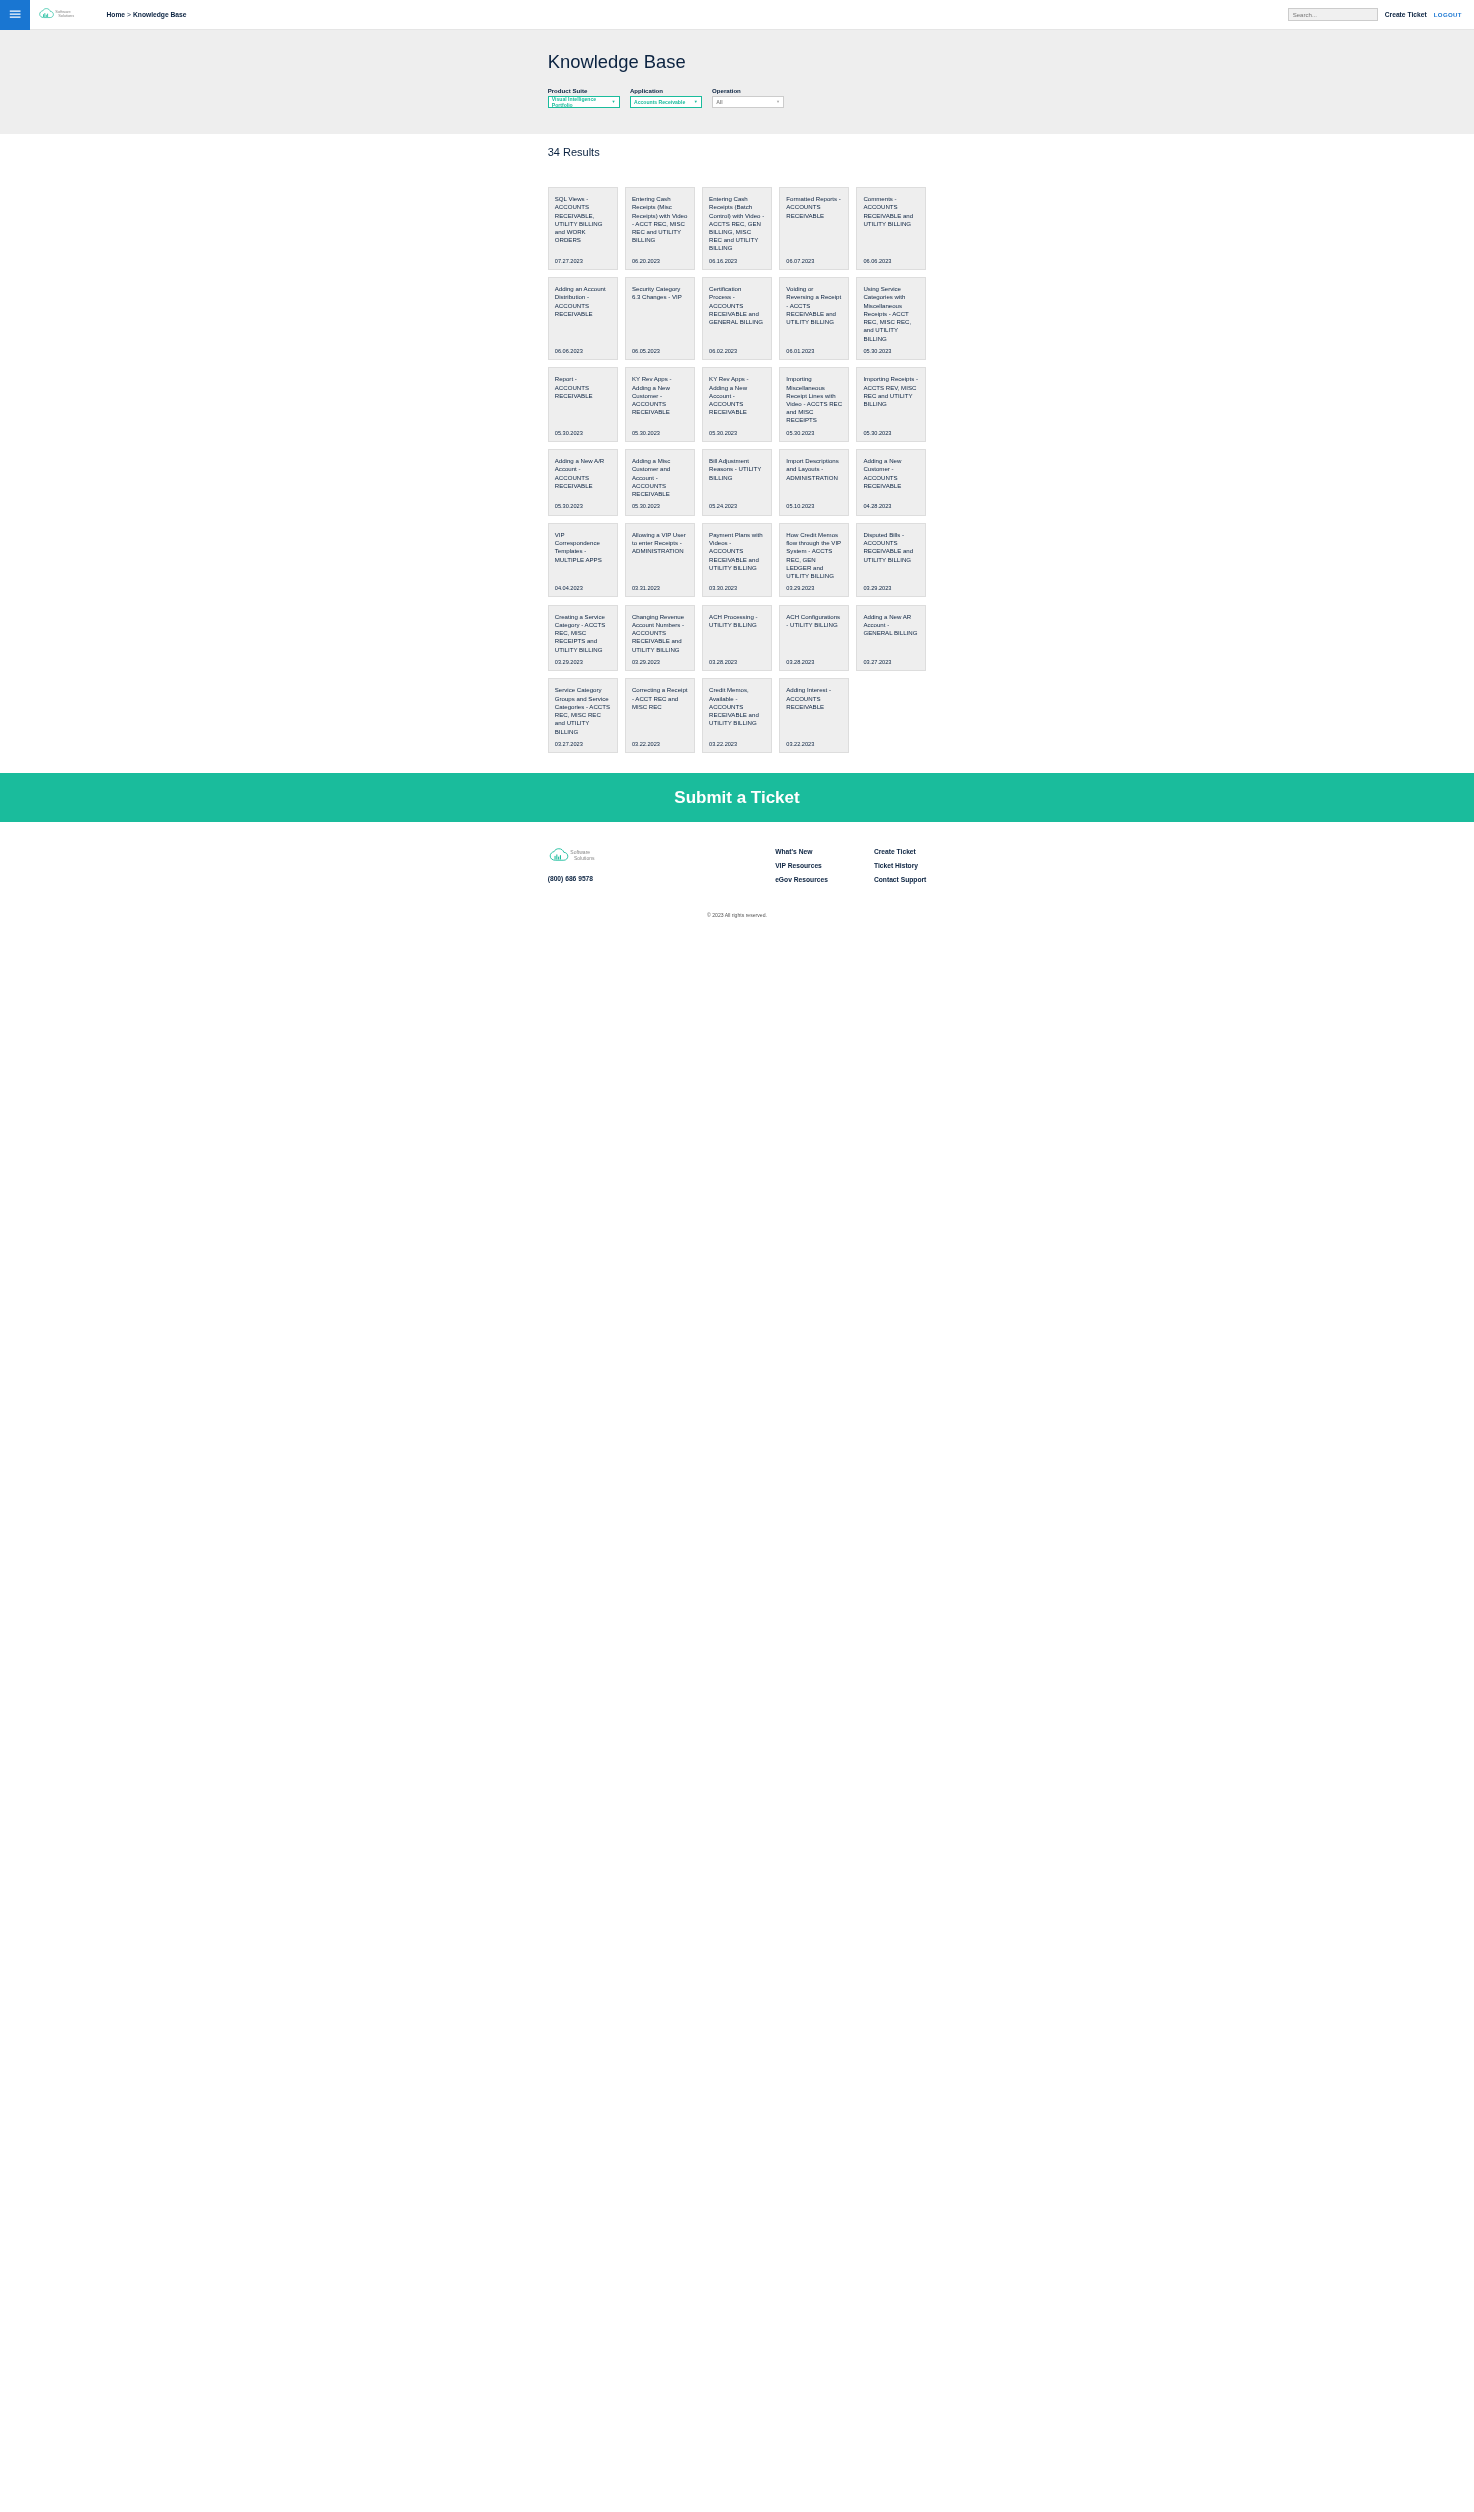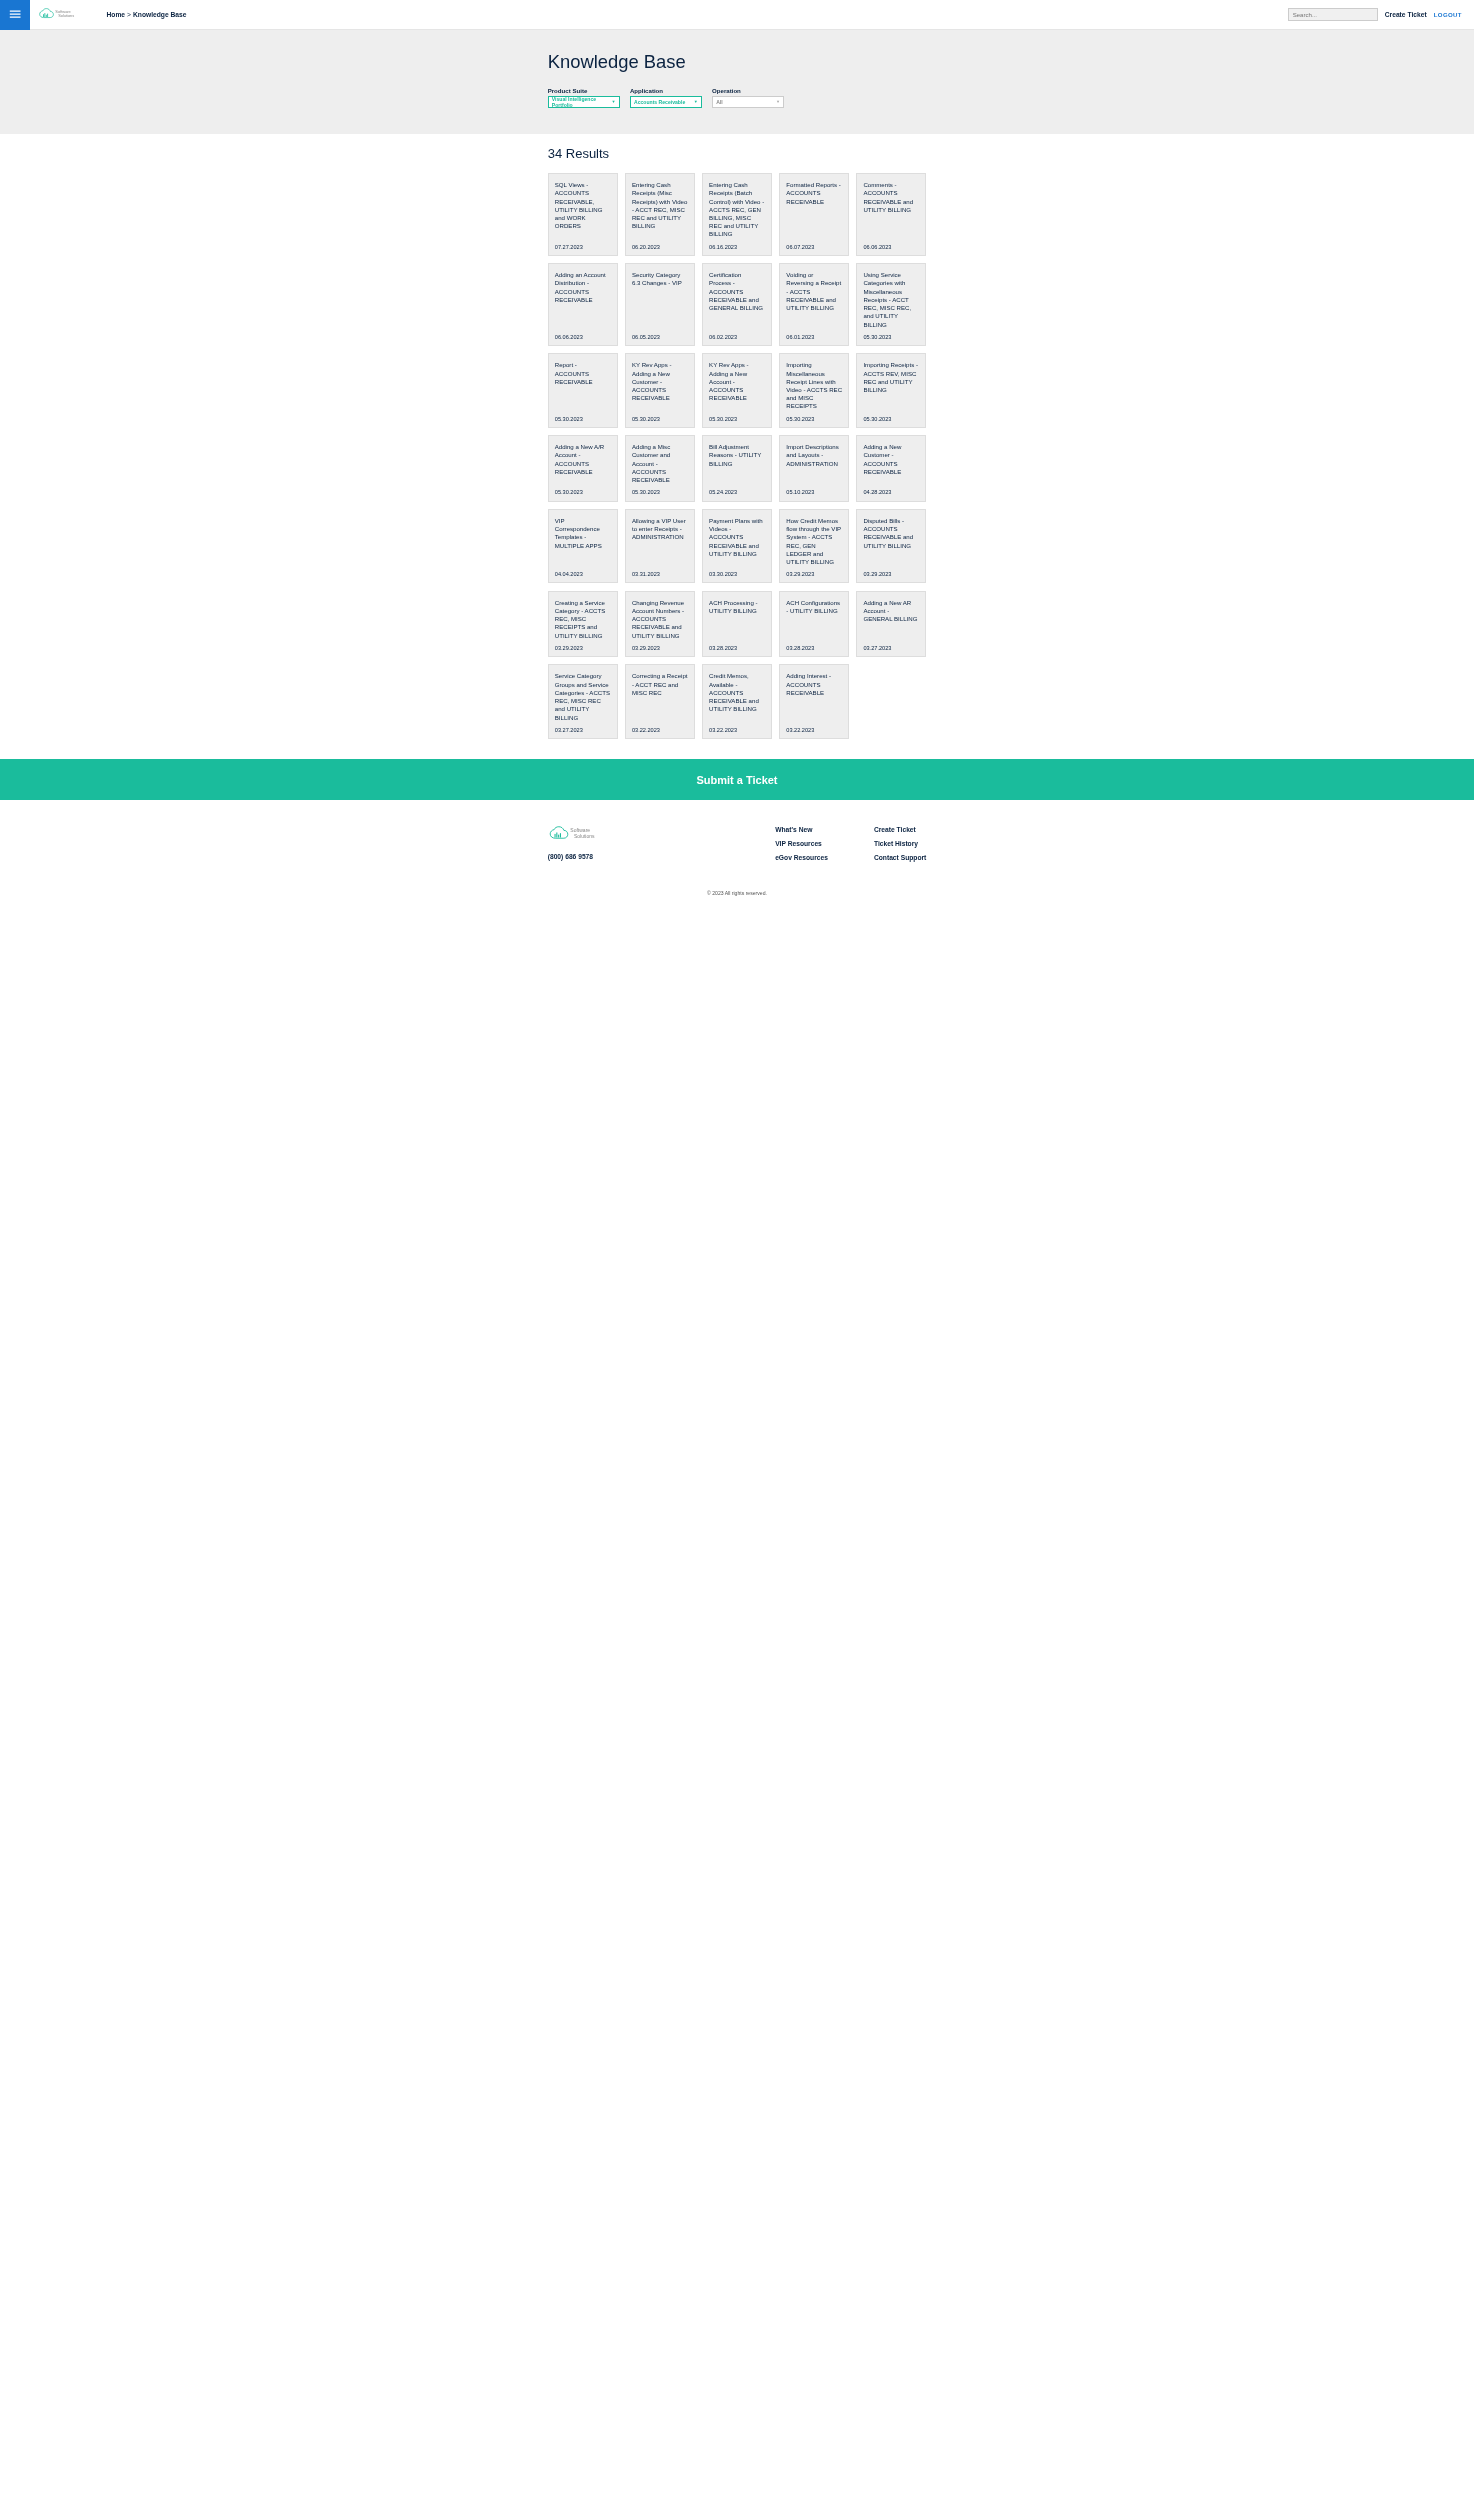--- a/index.html
+++ b/index.html
@@ -22,28 +22,28 @@
   .page-title { font-size: 18.4px; font-weight: 500; color: #0a2240; margin-bottom: 14.3px; }
   .filters { display: flex; gap: 10.2px; }
   .filter { display: flex; flex-direction: column; }
   .filter-label { font-size: 6.1px; font-weight: 600; color: #0a2240; margin-bottom: 2px; }
   .select { width: 72px; height: 12.3px; border: 0.5px solid #1abc9c; background: #fff; display: flex; align-items: center; justify-content: space-between; padding: 0 3.1px; font-size: 5.1px; font-weight: 600; color: #1abc9c; cursor: pointer; position: relative; }
   .select.neutral { border-color: #ccc; color: #888; }
   .select .chev { font-size: 4.1px; color: #1abc9c; }
   .select.neutral .chev { color: #aaa; }
 
   .results-wrap { max-width: 399px; margin: 0 auto; padding: 12.3px 10.2px 20.5px; }
-  .results-count { font-size: 13px; color: #0a2240; margin-bottom: 12px; }
+  .results-count { font-size: 11px; color: #0a2240; margin-bottom: 29px; }
   .grid { display: grid; grid-template-columns: repeat(5, 1fr); gap: 7.2px; }
   .card { border: 0.5px solid #ddd; background: #eeeeee; padding: 7.2px 6.1px 5.1px; display: flex; flex-direction: column; min-height: 65px; cursor: pointer; }
   .card-title { font-size: 6.1px; font-weight: 500; color: #0a2240; line-height: 1.35; flex: 1; }
   .card-date { font-size: 5.6px; color: #0a2240; margin-top: 5.1px; }
 
   .cta-band { background: #1abc9c; padding: 14.3px 0; text-align: center; }
-  .cta-band h2 { color: #fff; font-size: 11px; font-weight: 700; }
+  .cta-band h2 { color: #fff; font-size: 17px; font-weight: 700; }
 
   .footer { max-width: 399px; margin: 0 auto; padding: 25.6px 10.2px 15.4px; display: flex; justify-content: space-between; }
   .footer-left .phone { font-size: 6.7px; font-weight: 600; color: #0a2240; margin-top: 9.2px; }
   .footer-cols { display: flex; gap: 46px; }
   .footer-col a { display: block; font-size: 6.7px; font-weight: 700; color: #0a2240; text-decoration: none; margin-bottom: 7.2px; cursor: pointer; }
   .copyright { text-align: center; font-size: 5.1px; color: #555; padding: 6.1px 0 15.4px; }
 </style>
 </head>
 <body>
 

